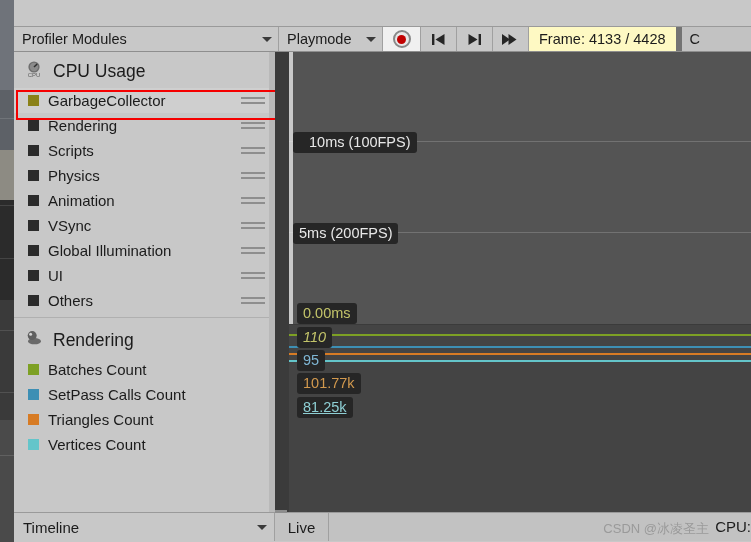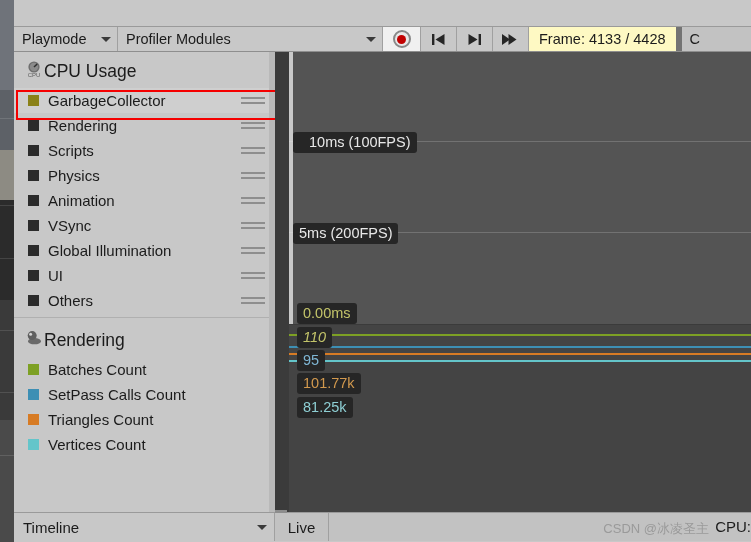--- a/index.html
+++ b/index.html
@@ -141,21 +141,21 @@
   }
 
   
   .sidebar {
     width: 261px; flex: none;
     background: #c8c8c8;
     position: relative;
     overflow: hidden;
   }
   .sec-header {
-    display: flex; align-items: center; 
+    display: flex; align-items: center; gap: 9px;
     padding: 7px 0 4px 10px;
     font-size: 17.5px; color: #1b1b1b;
   }
   .mod-row {
     display: flex; align-items: center;
     height: 25px;
     padding-left: 14px;
     font-size: 15px; color: #1b1b1b;
     position: relative;
   }
@@ -309,26 +309,26 @@
             <line x1="7.5" y1="9.8" x2="7.5" y2="6.3" stroke="#232323" stroke-width="1.6"></line>
             <line x1="11.8" y1="2.6" x2="13.6" y2="4.3" stroke="#232323" stroke-width="1.9"></line>
             <circle cx="13.6" cy="13.1" r="2.5" fill="none" stroke="#3a3a3a" stroke-width="1.4"></circle>
           </svg>
         </span>
         <span>Profiler</span>
       </div>
     </div>
 
     <div class="toolbar">
+      <div class="tb-dropdown" id="modules-dropdown">
+        <span>Profiler Modules</span>
+        <span class="caret"></span>
+      </div>
       <div class="tb-dropdown" id="playmode-dropdown">
         <span>Playmode</span>
-        <span class="caret"></span>
-      </div>
-      <div class="tb-dropdown" id="modules-dropdown">
-        <span>Profiler Modules</span>
         <span class="caret"></span>
       </div>
       <div class="tb-btn record">
         <span class="rec-ring">
           <span class="rec-dot"></span>
         </span>
       </div>
       <div class="tb-btn">
         <svg width="17" height="15" viewBox="0 0 17 15">
           <rect x="2" y="2" width="2.4" height="11" fill="#262626"></rect>
@@ -496,21 +496,21 @@
         <div class="series-line" style="top:301px; background:#d77b24"></div>
         <div class="series-line" style="top:308px; background:#64c5ca"></div>
 
         <div class="tag" style="left:4px; top:80px;padding-left:16px;">10ms (100FPS)</div>
         <div class="tag" style="left:4px; top:171px;">5ms (200FPS)</div>
 
         <div class="tag" style="left:8px; top:251px; color:#c3c46a;">0.00ms</div>
         <div class="tag" style="left:8px; top:275px; color:#c3c46a;font-style:italic;">110</div>
         <div class="tag" style="left:8px; top:298px; color:#7fb6d4;">95</div>
         <div class="tag" style="left:8px; top:321px; color:#d2994e;">101.77k</div>
-        <div class="tag" style="left:8px; top:345px; color:#8ecfd4;">81.25k</div>
+        <div class="tag" style="left:8px; top:345px; color:#8ecfd4;text-decoration:underline;">81.25k</div>
       </div>
     </div>
 
     <div class="footer">
       <div class="footer-topline"></div>
       <div class="ft-dropdown">
         <span>Timeline</span>
         <span class="caret"></span>
       </div>
       <div class="ft-live">

